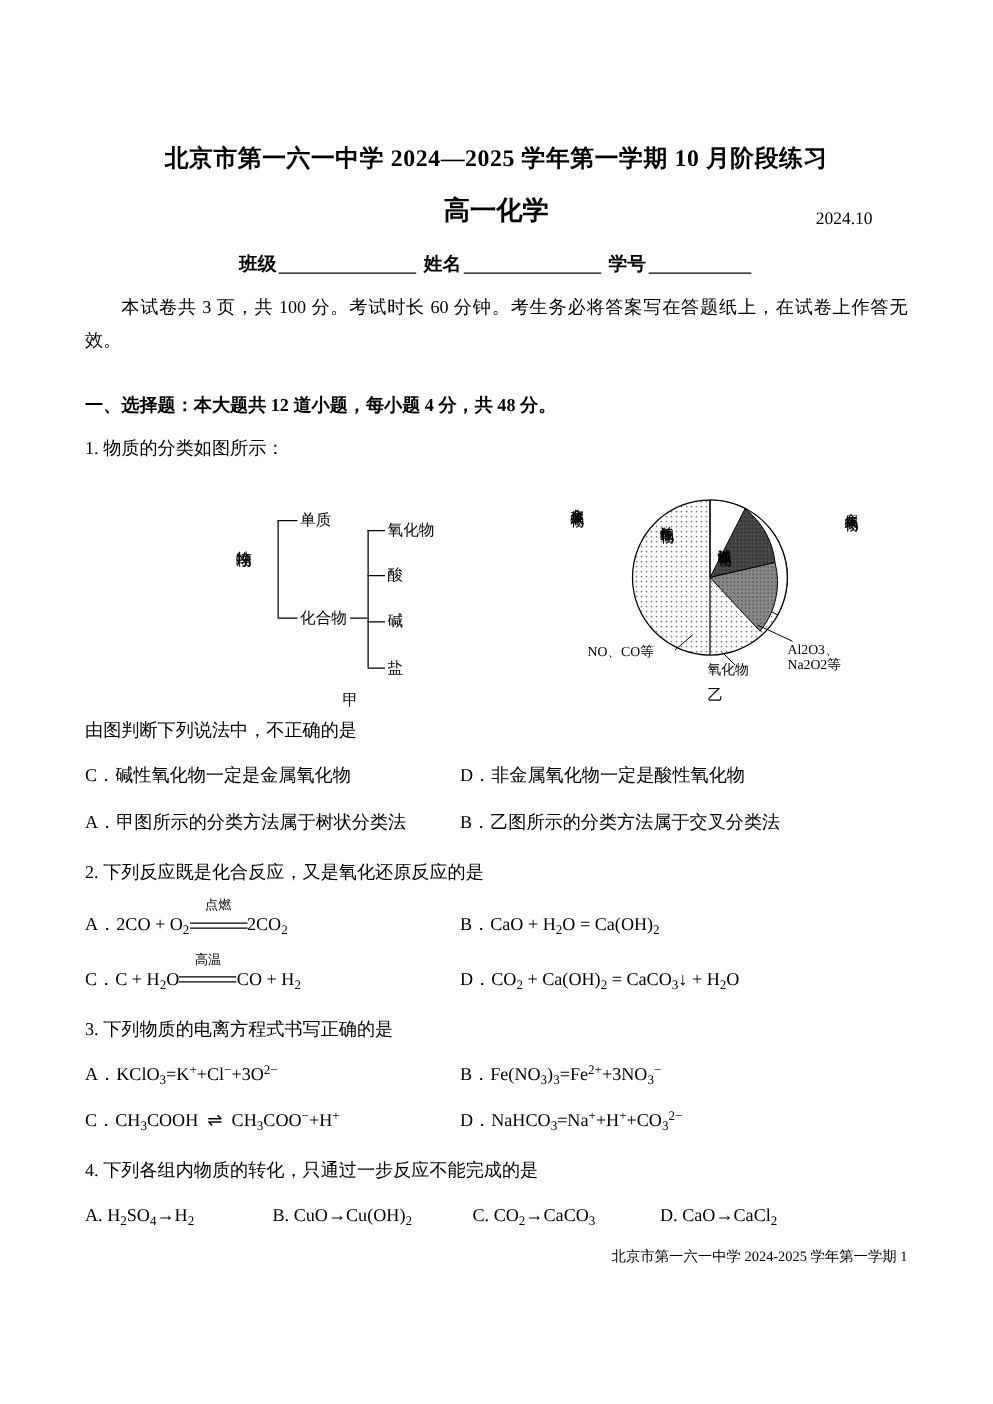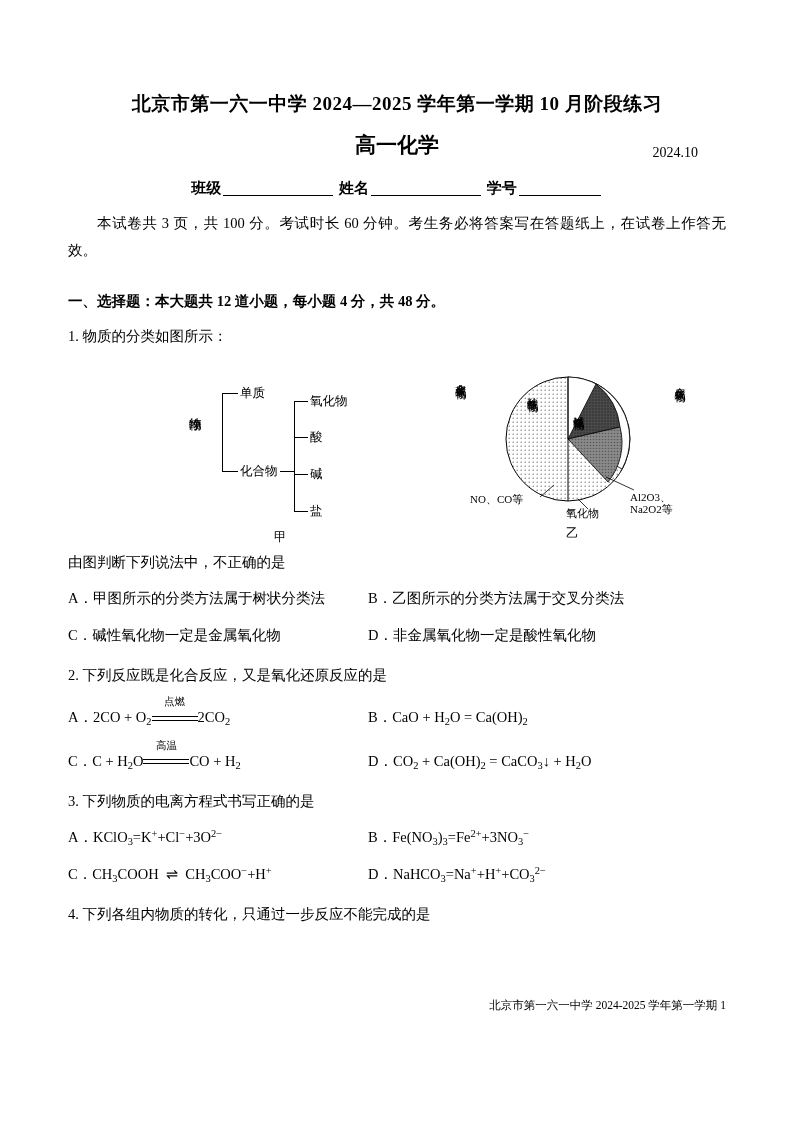--- a/index.html
+++ b/index.html
@@ -20,21 +20,21 @@
     width: 794px;
     height: 1123px;
     box-sizing: border-box;
     padding: 78px 68px 40px 68px;
   }
   .doc-title {
     text-align: center;
     font-weight: bold;
     font-size: 19px;
     letter-spacing: 0.5px;
-    margin-top: 13px;
+    margin-top: 36px;
     font-family: "Liberation Serif", serif;
   }
   .subject-row {
     position: relative;
     text-align: center;
     margin-top: 14px;
     height: 30px;
   }
   .subject {
     font-weight: bold;
@@ -285,26 +285,26 @@
       <div class="pie-lbl" style="left:22px; top:136px; width:60px;">NO、CO等</div>
       <div class="pie-lbl" style="left:118px; top:150px;">氧化物</div>
       <div class="pie-lbl" style="left:182px; top:134px; width:52px;">Al2O3、Na2O2等</div>
       <div class="caption" style="left:118px; top:168px;">乙</div>
     </div>
   </div>
 
   <div class="q">由图判断下列说法中，不正确的是</div>
 
   <div class="opts">
+    <span class="o o1">C．碱性氧化物一定是金属氧化物</span>
+    <span class="o o2">D．非金属氧化物一定是酸性氧化物</span>
+  </div>
+  <div class="opts">
     <span class="o o1">A．甲图所示的分类方法属于树状分类法</span>
     <span class="o o2">B．乙图所示的分类方法属于交叉分类法</span>
-  </div>
-  <div class="opts">
-    <span class="o o1">C．碱性氧化物一定是金属氧化物</span>
-    <span class="o o2">D．非金属氧化物一定是酸性氧化物</span>
   </div>
 
   <div class="q">
     <span>2.</span>
     <span>下列反应既是化合反应，又是氧化还原反应的是</span>
   </div>
 
   <div class="opts" style="margin-top:16px;">
     <span class="o o1 eqrow">
       <span>A</span>．2CO + O<sub>2</sub><span class="ovl"><span class="top">点燃</span><span class="dbl"></span></span>2CO<sub>2</sub>
@@ -334,15 +334,21 @@
   <div class="opts">
     <span class="o o1 eqrow">C．CH<sub>3</sub>COOH&nbsp;&nbsp;⇌&nbsp;&nbsp;CH<sub>3</sub>COO<sup>−</sup>+H<sup>+</sup></span>
     <span class="o o2 eqrow">D．NaHCO<sub>3</sub>=Na<sup>+</sup>+H<sup>+</sup>+CO<sub>3</sub><sup>2−</sup></span>
   </div>
 
   <div class="q">
     <span>4.</span>
     <span>下列各组内物质的转化，只通过一步反应不能完成的是</span>
   </div>
 
+  <div class="opts">
+    <span class="o eqrow" style="width:150px;">A. H<sub>2</sub>SO<sub>4</sub>→H<sub>2</sub></span>
+    <span class="o eqrow" style="width:160px;">B. CuO→Cu(OH)<sub>2</sub></span>
+    <span class="o eqrow" style="width:150px;">C. CO<sub>2</sub>→CaCO<sub>3</sub></span>
+    <span class="o eqrow" style="width:140px;">D. CaO→CaCl<sub>2</sub></span>
+  </div>
 
   <div class="footer">北京市第一六一中学 2024-2025 学年第一学期 1</div>
 </div>
 
 </body></html>

